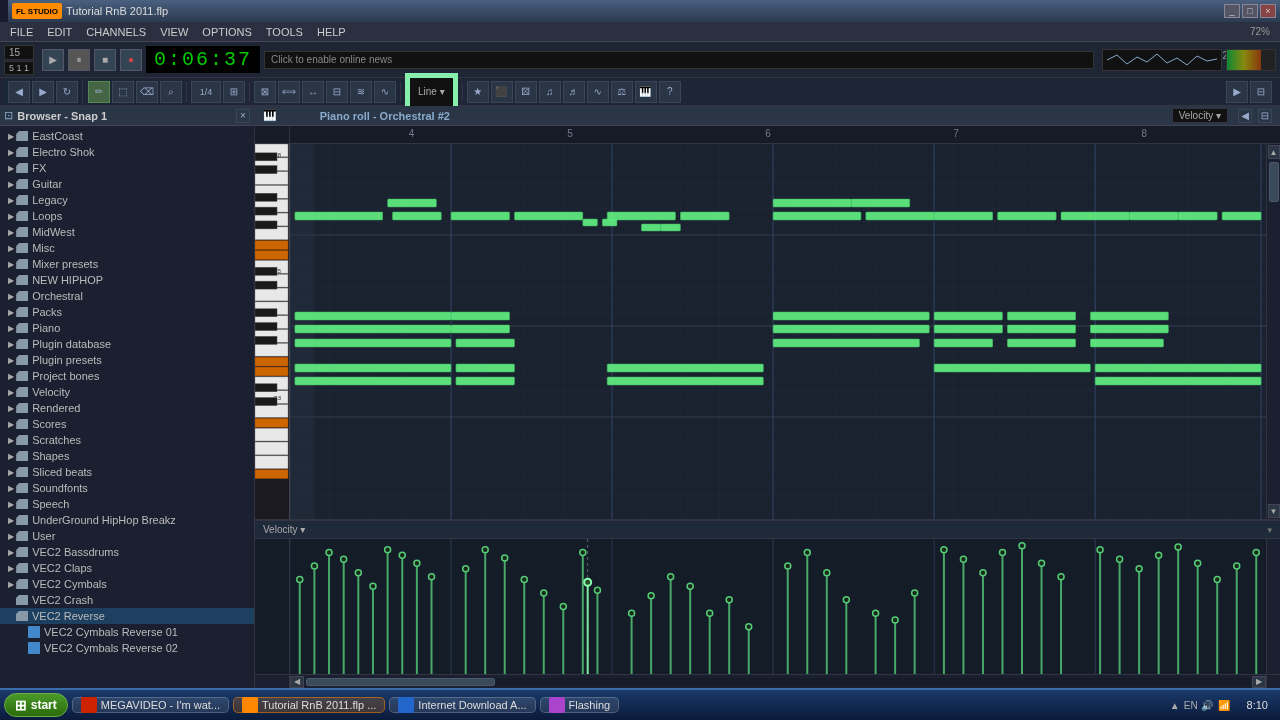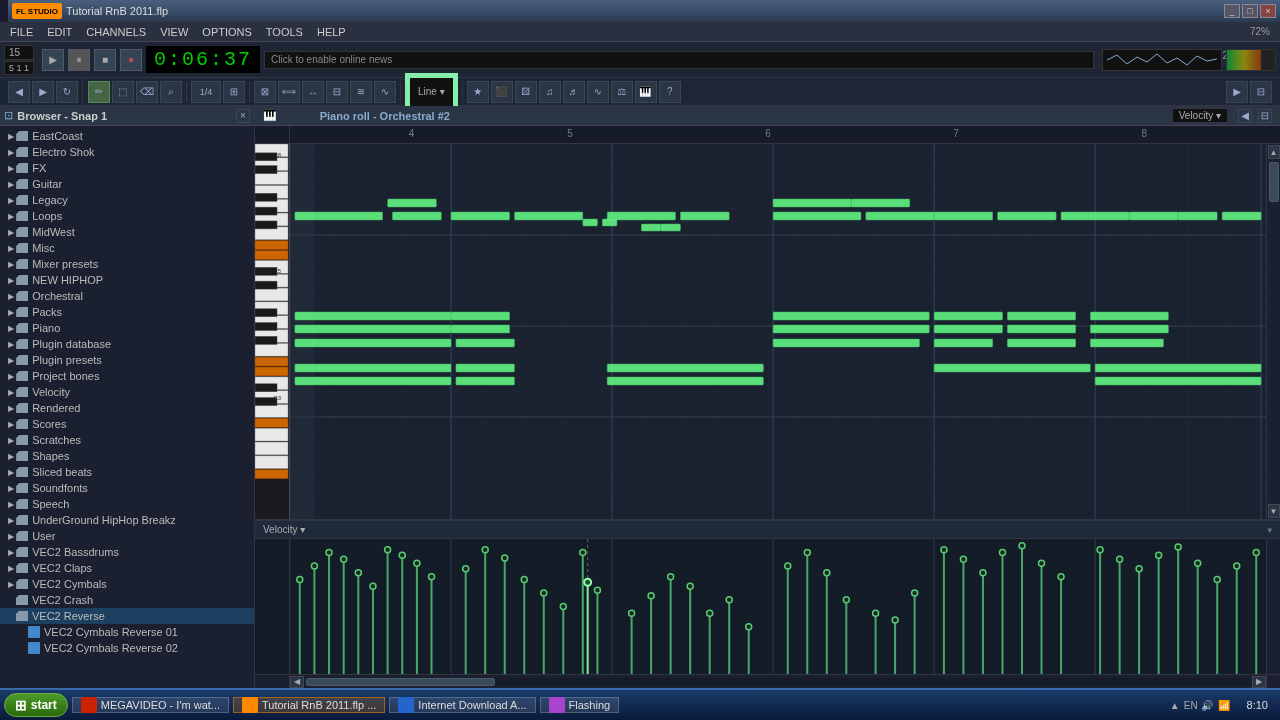--- a/index.html
+++ b/index.html
@@ -271,21 +271,21 @@
       height: 16px;
       background: rgba(255,255,255,0.1);
       border: 1px solid rgba(255,255,255,0.2);
       padding: 0 8px;
       display: flex;
       align-items: center;
       gap: 4px;
       cursor: pointer;
       color: #ddd;
       font-size: 11px;
-      border-radius: 0;
+      border-radius: 5px;
     }
     .taskbar-icon {
       width: 16px;
       height: 16px;
       border-radius: 2px;
       flex-shrink: 0;
     }
     .taskbar-sep {
       flex: 1;
     }

